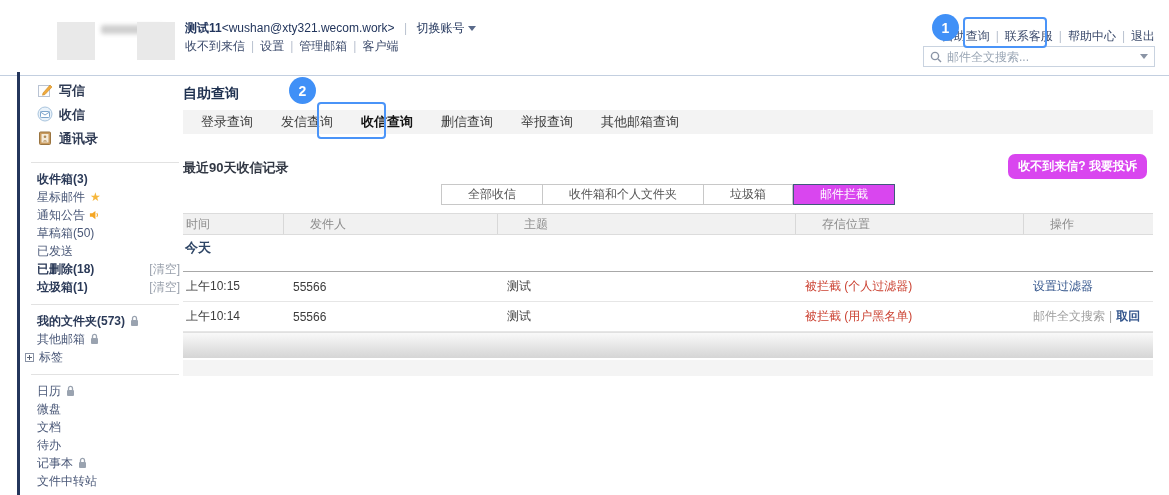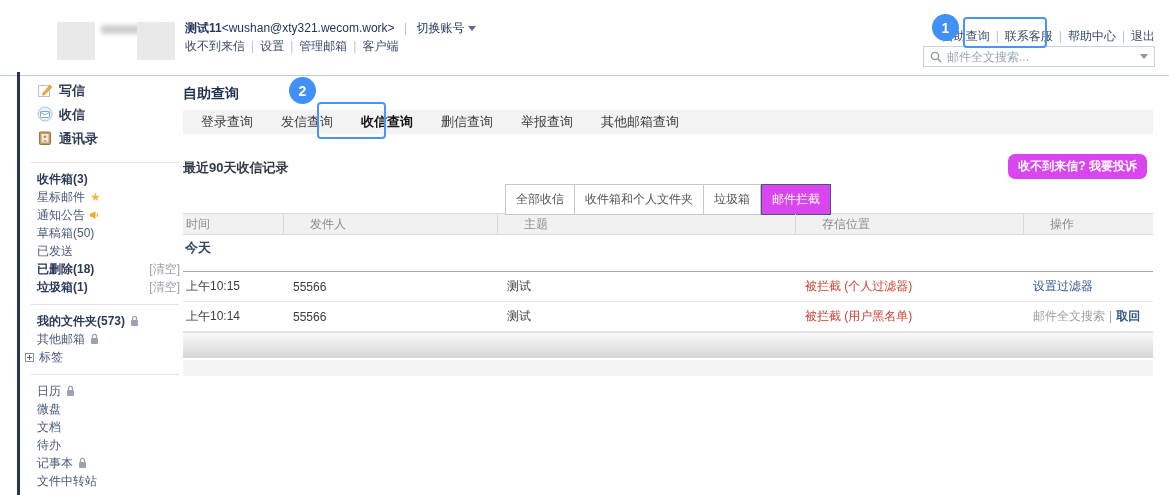--- a/index.html
+++ b/index.html
@@ -51,22 +51,22 @@
   .main { position:absolute; left:183px; top:72px; width:970px; }
   .page-title { font-size:14px; font-weight:bold; color:#1f3150; margin-top:13px; }
   .tab-bar { margin-top:7px; height:24px; background:#f3f3f3; display:flex; align-items:center; padding-left:4px; }
   .tab { padding:0 14px; font-size:13px; color:#3c3c3c; line-height:24px; cursor:pointer; }
   .tab.active { font-weight:bold; color:#141414; }
   .section-row { position:relative; margin-top:22px; height:24px; }
   .section-title { font-size:13px; font-weight:bold; color:#323844; line-height:24px; }
   .complain-btn { position:absolute; right:6px; top:-2px; background:#d946ef; color:#fff; font-weight:bold;
     font-size:12px; padding:4px 10px; border-radius:7px; border:0; cursor:pointer; }
   .filter-row { margin-top:4px; height:22px; display:flex; justify-content:center; }
-  .filter-btn { background:#fff; border:1px solid #c8c8c8; color:#555; font-size:12px; padding:0 10px;
-    height:31px; line-height:19px; cursor:pointer; }
+  .filter-btn { background:#fff; border:1px solid #c8c8c8; color:#555; font-size:12px; padding:0 26px;
+    height:21px; line-height:19px; cursor:pointer; }
   .filter-btn + .filter-btn { border-left:0; }
   .filter-btn.active { background:#d946ef; border:1px solid #40597a; color:#fff; }
 
   .grid-table { margin-top:7px; width:970px; }
   .t-head { display:grid; grid-template-columns:100px 214px 298px 228px 1fr; height:22px;
     background:#f1f1f1; border-top:1px solid #dcdcdc; border-bottom:1px solid #dcdcdc; color:#8c8c8c; }
   .t-head > div { line-height:20px; padding-left:26px; }
   .t-head > div:first-child { padding-left:3px; }
   .t-head > div + div { border-left:1px solid #d8d8d8; }
   .t-group { height:37px; line-height:25px; font-weight:bold; color:#2f4666; font-size:13px;

